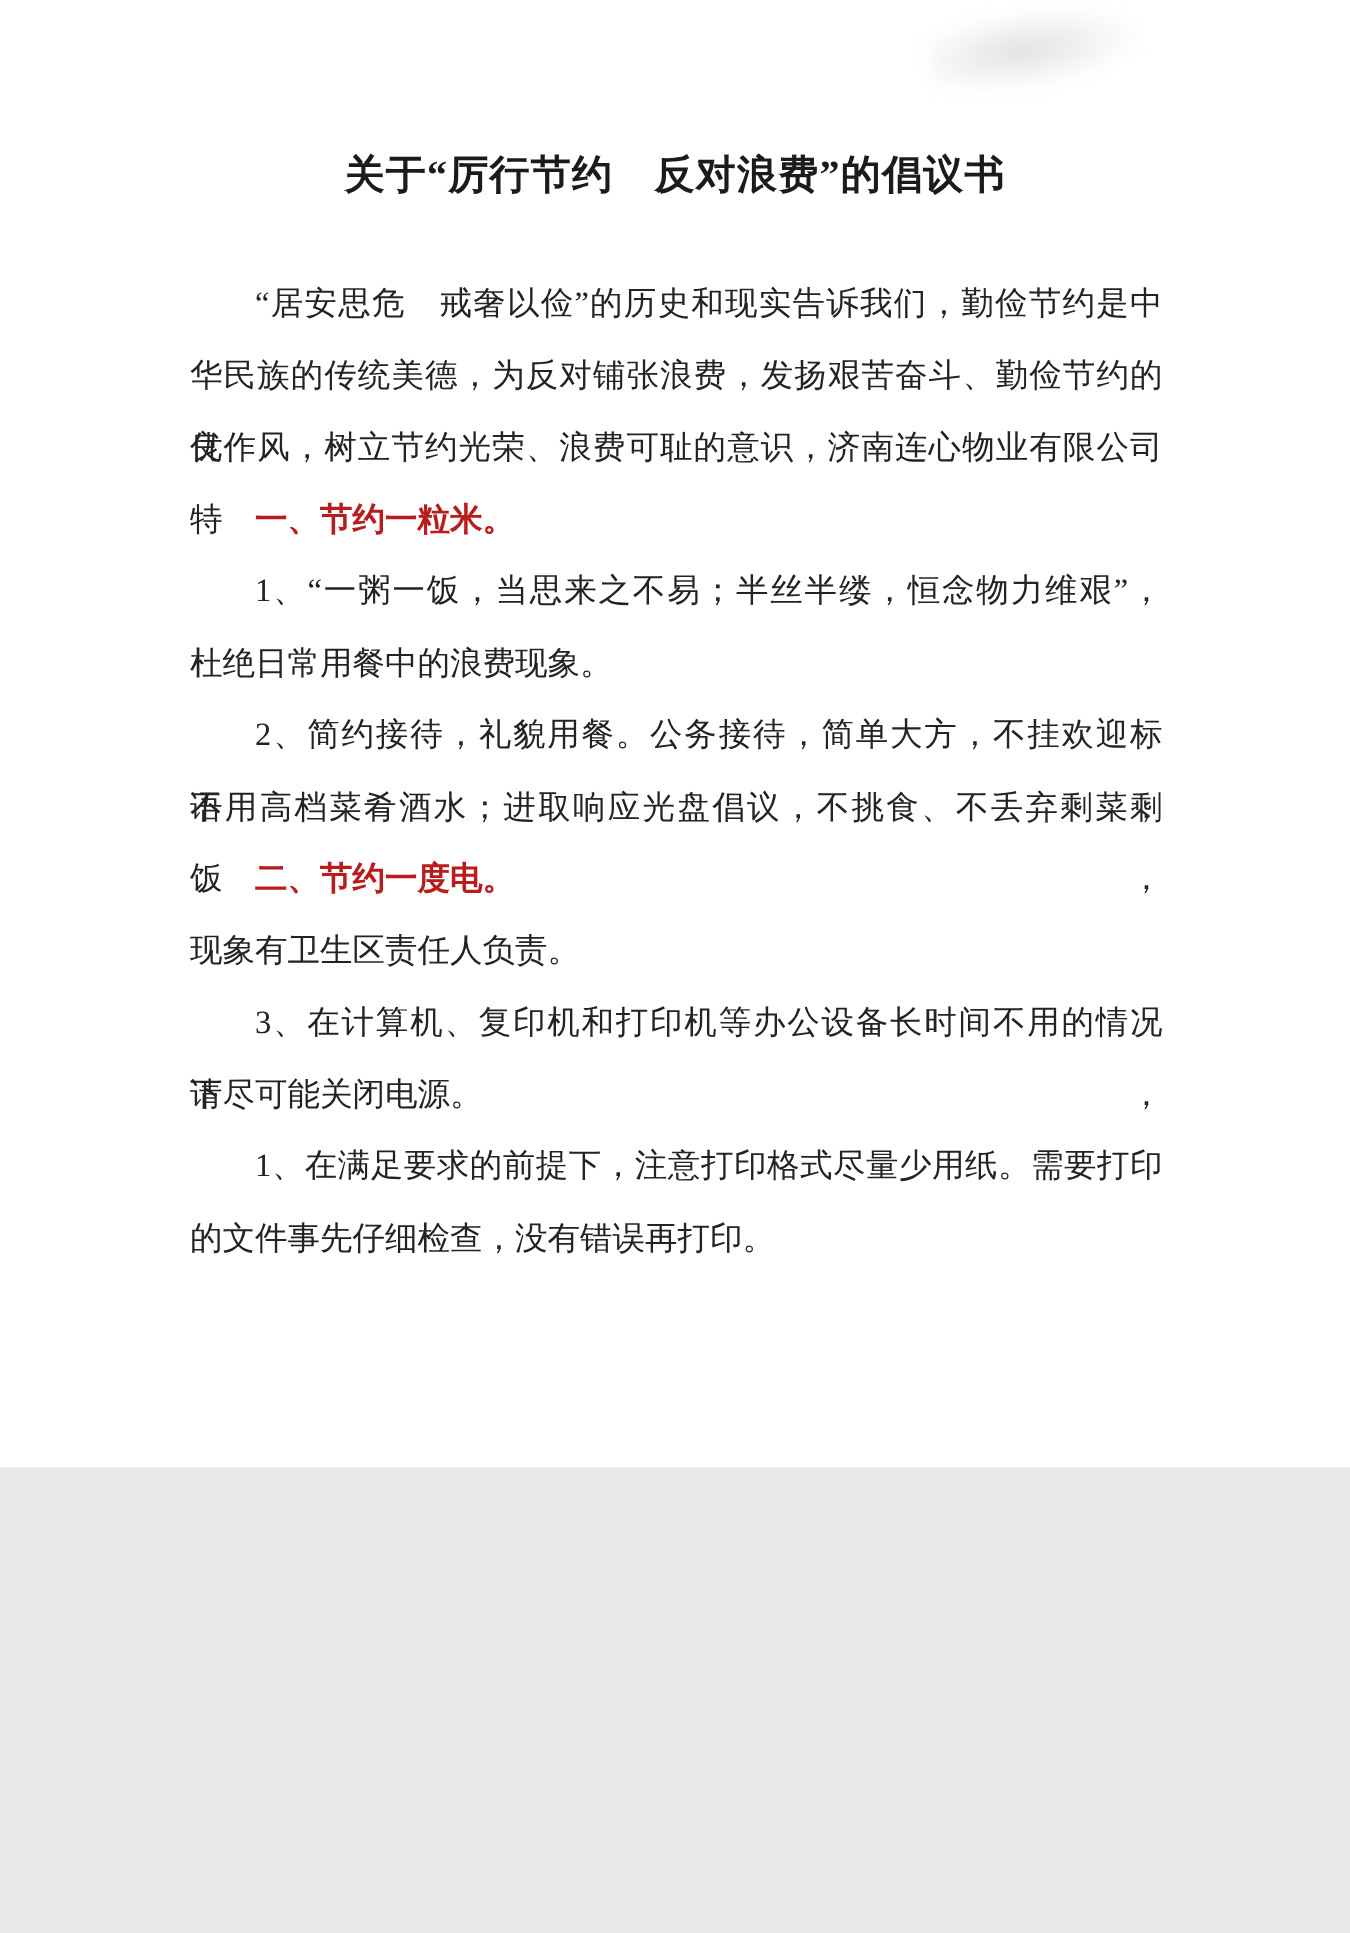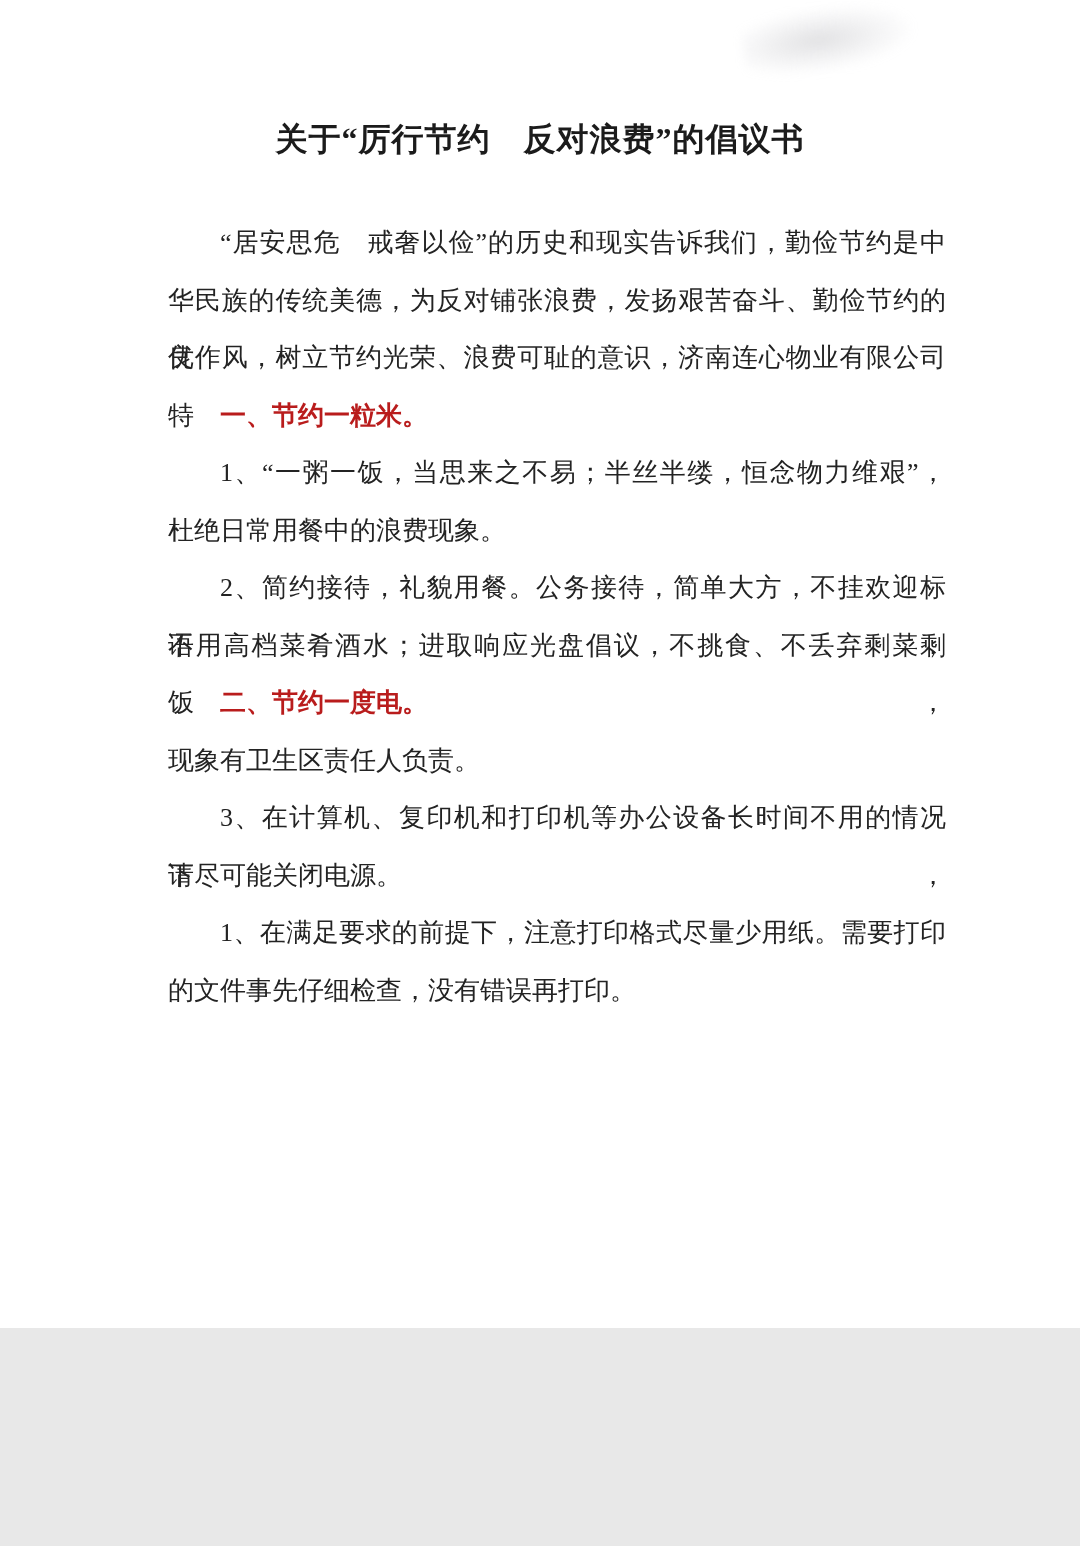--- a/index.html
+++ b/index.html
@@ -3,21 +3,21 @@
 <meta charset="utf-8">
 <style>
   html, body {
     margin: 0;
     padding: 0;
     background: #e8e8e8;
   }
   .page {
     position: relative;
     width: 1080px;
-    height: 1328px;
+    height: 1174px;
     background: #ffffff;
     overflow: hidden;
     font-family: "Liberation Serif", serif;
     color: #232323;
   }
   .doc-title {
     position: absolute;
     top: 116px;
     left: 0;
     width: 1080px;
@@ -26,21 +26,20 @@
     line-height: 46px;
     font-weight: 700;
     color: #1b1b1b;
     letter-spacing: 1px;
   }
   .body-text {
     position: absolute;
     left: 152px;
     top: 214px;
     width: 778px;
-    margin-left: 16px;
   }
   .line {
     font-size: 26px;
     line-height: 57.5px;
     height: 57.5px;
     text-align: left;
     letter-spacing: 0;
     color: #232323;
   }
   .just {

